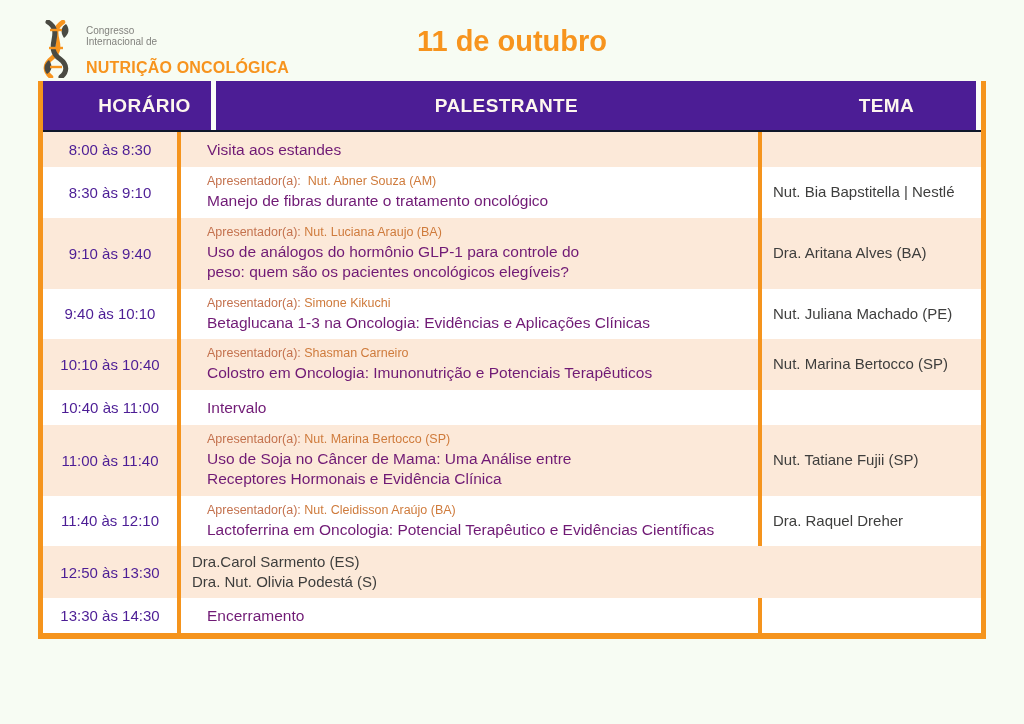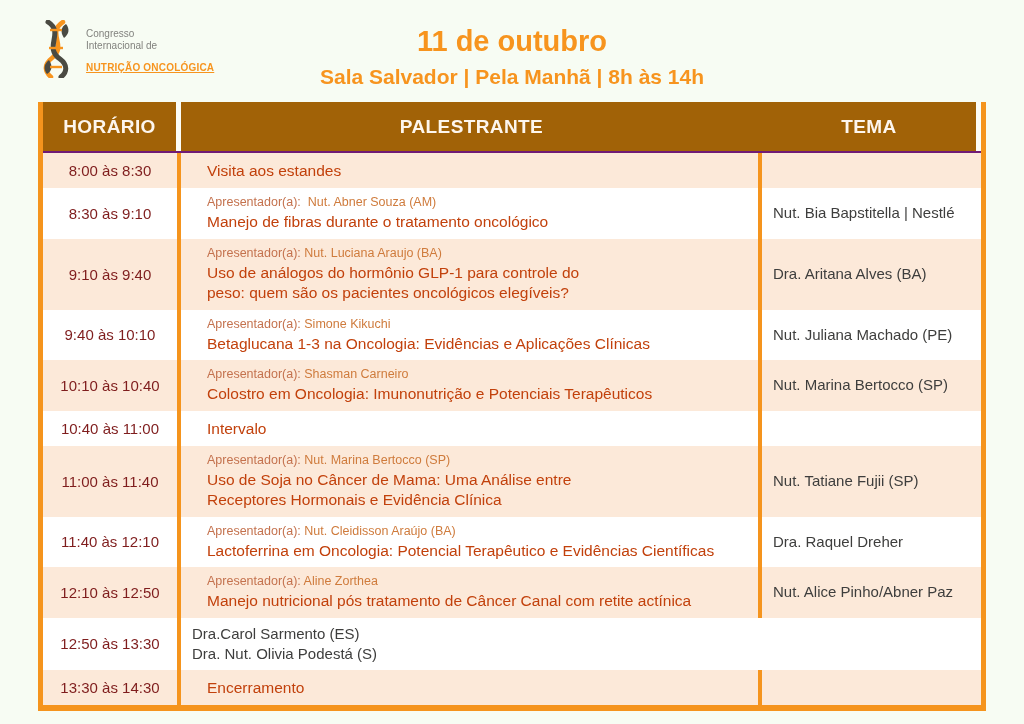--- a/index.html
+++ b/index.html
@@ -9,30 +9,30 @@
     background: #F7FCF3;
     overflow: hidden;
   }
   .page {
     width: 1024px; height: 724px;
     background: #F7FCF3;
     position: relative;
   }
 
   
-  .topbar { position: relative; height: 102px; }
+  .topbar { position: relative; height: 81px; }
   .logo {
     position: absolute; left: 36px; top: 20px;
     display: flex; align-items: center; gap: 8px;
   }
   .logo-text { display: flex; flex-direction: column; line-height: 1.15; }
   .logo-small { font-size: 10px; color: #82827E; }
   .logo-big {
-    font-size: 10px; font-weight: bold; color: #F7941E;
-    letter-spacing: 0.2px; margin-top: 11px; text-decoration: underline;
+    font-size: 16px; font-weight: bold; color: #F7941E;
+    letter-spacing: 0.2px; margin-top: 11px;
   }
   .titleblock { text-align: center; padding-top: 25px; }
   .title {
     font-size: 29px; font-weight: 800; color: #F7941E;
     letter-spacing: 0px;
   }
   .subtitle {
     font-size: 21px; font-weight: 700; color: #F7941E;
     margin-top: 7px;
   }
@@ -40,22 +40,23 @@
   
   .schedule {
     margin: 0 38px;
     border-left: 5px solid #F5941D;
     border-right: 5px solid #F5941D;
     border-bottom: 6px solid #F5941D;
   }
   .hrow {
     display: grid;
     grid-template-columns: 138px 581px 1fr;
-    background: #a16207;
-    border-bottom: 2px solid #701a75;
+    background: #4c1d95;
+    border-bottom: 2px solid #0f172a;
+    padding-left: 35px;
   }
   .hcell {
     color: #FDF6EE;
     font-weight: bold;
     font-size: 19px;
     letter-spacing: 0.4px;
     text-align: center;
     padding: 14px 0 13px 0;
   }
   .hcell.sep { border-right: 5px solid #FBFDF8; }
@@ -68,37 +69,37 @@
   .rows .row:nth-child(even) { background: #FFFFFF; }
 
   .cell {
     display: flex; flex-direction: column; justify-content: center;
     padding-top: 6px; padding-bottom: 6px;
     min-height: 35px;
   }
   .cell-time {
     align-items: center;
     border-right: 4px solid #F5941D;
-    font-size: 15px; color: #7f1d1d;
+    font-size: 15px; color: #4c1d95;
     text-align: center;
   }
   .cell-topic {
     border-right: 4px solid #F5941D;
     padding-left: 26px; padding-right: 10px;
   }
   .presenter {
     font-size: 12.5px; line-height: 16px;
     margin-bottom: 2px;
     white-space: pre-wrap;
   }
   .presenter .plabel { color: #C4724E; }
   .presenter .pname  { color: #CF7B3C; }
   .topic {
     font-size: 15.5px; line-height: 20.5px;
-    color: #c2410c;
+    color: #701a75;
     white-space: pre-line;
   }
   .cell-speaker {
     padding-left: 11px; padding-right: 4px;
     font-size: 15px; line-height: 20px;
     color: #3E3E3D;
     white-space: pre-line;
   }
 </style>
 </head>
@@ -120,21 +121,20 @@
         </svg>
       </span>
       <span class="logo-text">
         <span class="logo-small">Congresso</span>
         <span class="logo-small">Internacional de</span>
         <span class="logo-big">NUTRIÇÃO ONCOLÓGICA</span>
       </span>
     </div>
     <div class="titleblock">
       <div class="title">11 de outubro</div>
-      <div class="subtitle">Sala Salvador | Pela Manhã | 8h às 14h</div>
     </div>
   </div>
 
   <div class="schedule">
     <div class="hrow">
       <div class="hcell sep">HORÁRIO</div>
       <div class="hcell">PALESTRANTE</div>
       <div class="hcell sep">TEMA</div>
     </div>
 
@@ -207,28 +207,20 @@
 
       <div class="row">
         <div class="cell cell-time">11:40 às 12:10</div>
         <div class="cell cell-topic">
           <div class="presenter"><span class="plabel">Apresentador(a): </span><span class="pname">Nut. Cleidisson Araújo (BA)</span></div>
           <div class="topic">Lactoferrina em Oncologia: Potencial Terapêutico e Evidências Científicas</div>
         </div>
         <div class="cell cell-speaker">Dra. Raquel Dreher</div>
       </div>
 
-      <div class="row">
-        <div class="cell cell-time">12:10 às 12:50</div>
-        <div class="cell cell-topic">
-          <div class="presenter"><span class="plabel">Apresentador(a): </span><span class="pname">Aline Zorthea</span></div>
-          <div class="topic">Manejo nutricional pós tratamento de Câncer Canal com retite actínica</div>
-        </div>
-        <div class="cell cell-speaker">Nut. Alice Pinho/Abner Paz</div>
-      </div>
 
       <div class="row">
         <div class="cell cell-time">12:50 às 13:30</div>
         <div class="cell cell-speaker">Dra.Carol Sarmento (ES)
 Dra. Nut. Olivia Podestá (S)</div>
       </div>
 
       <div class="row">
         <div class="cell cell-time">13:30 às 14:30</div>
         <div class="cell cell-topic">

